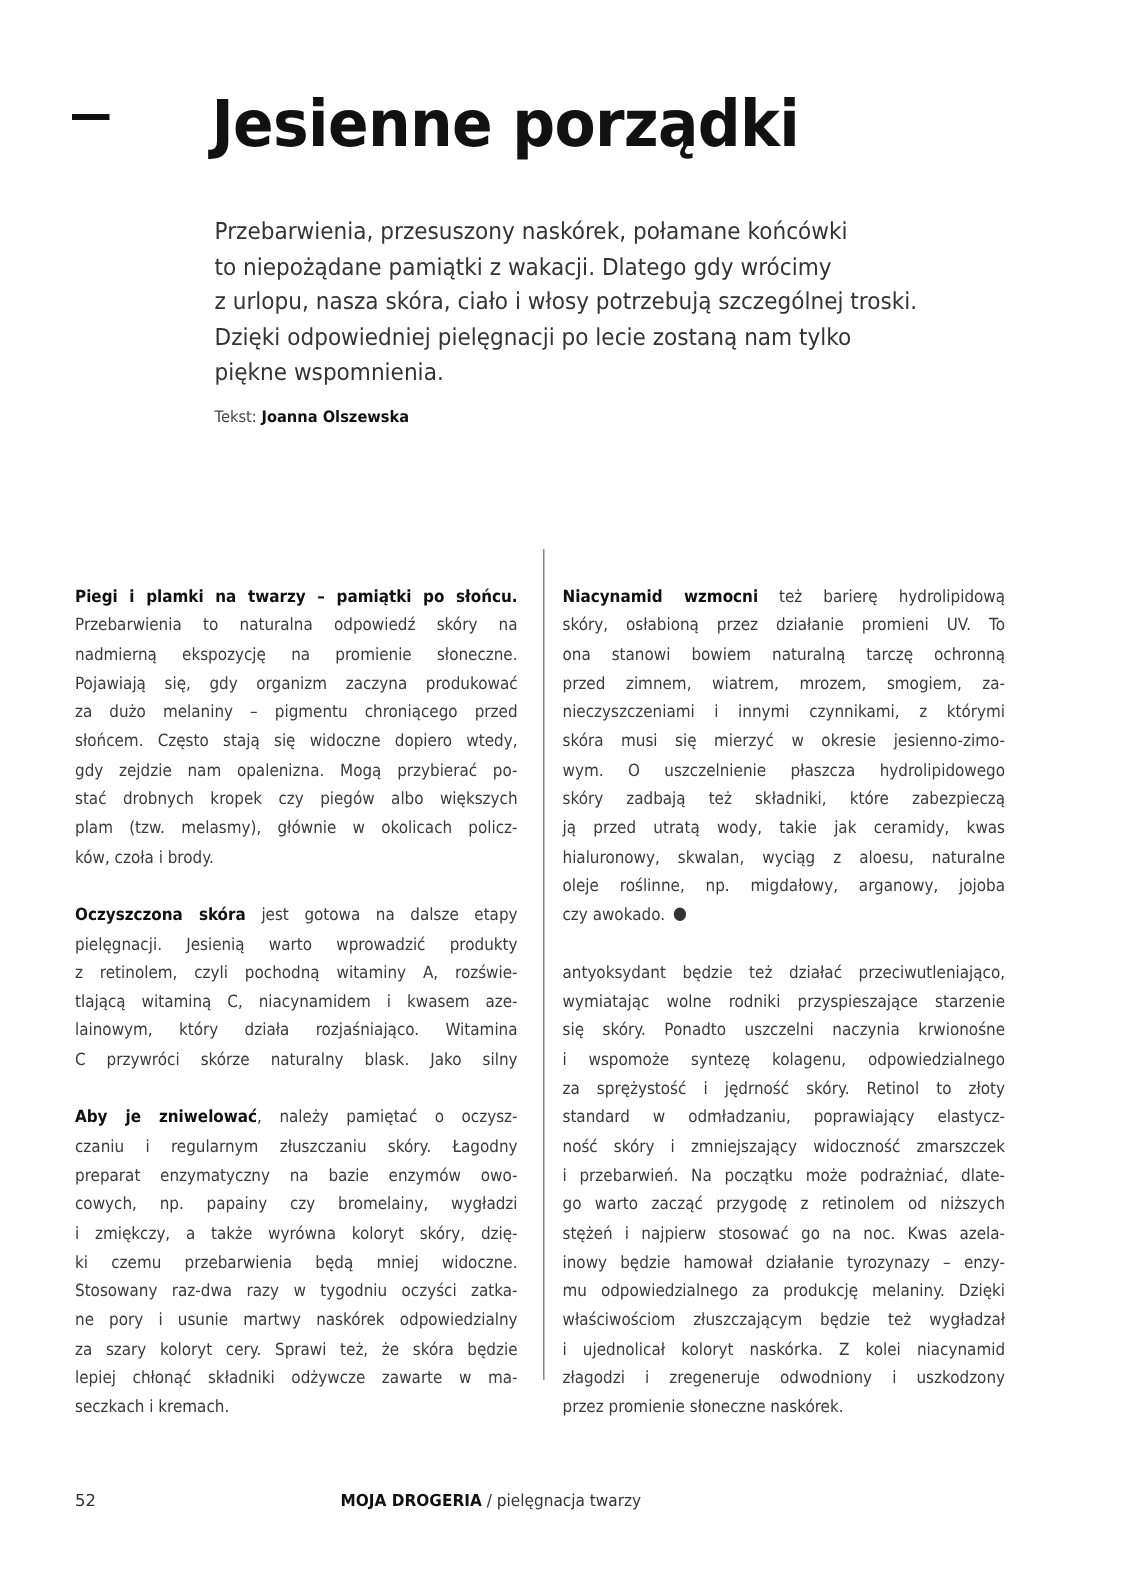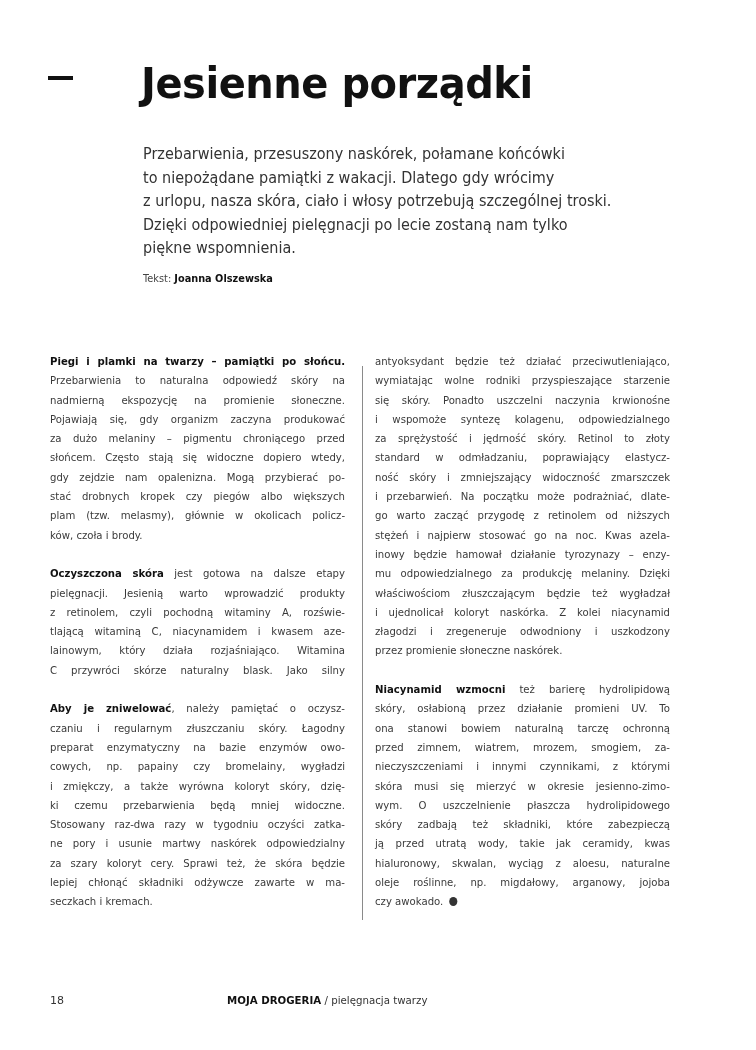--- a/index.html
+++ b/index.html
@@ -27,21 +27,21 @@
   }
   .lead span { display: block; white-space: nowrap; }
   .byline {
     position: absolute; left: 143px; top: 272px;
     font-size: 10.5px; color: #444444;
     transform: scaleX(0.93); transform-origin: left top;
   }
   .byline b { color: #111111; }
 
   .col {
-    position: absolute; top: 352px; width: 295px;
+    position: absolute; top: 388px; width: 295px;
     font-family: "DejaVu Sans", sans-serif;
     font-size: 11.2px; line-height: 19.3px; color: #3a3a3a;
   }
   .col.left { left: 50px; }
   .col.right { left: 375px; width: 298px; }
   .col .line { display: block; white-space: nowrap; text-align: justify; text-align-last: justify; transform: scaleX(0.905); transform-origin: left top; width: 326px; }
   .col .line.last { text-align-last: left; }
   .col .para { margin-bottom: 19.3px; }
   .col b { color: #111111; }
   .divider {
@@ -111,49 +111,49 @@
     <span class="line">za szary koloryt cery. Sprawi też, że skóra będzie</span>
     <span class="line">lepiej chłonąć składniki odżywcze zawarte w ma-</span>
     <span class="line last">seczkach i kremach.</span>
   </div>
 </div>
 
 <div class="divider"></div>
 
 <div class="col right">
   <div class="para">
+    <span class="line"><b>Niacynamid wzmocni</b><span> też barierę hydrolipidową</span></span>
+    <span class="line">skóry, osłabioną przez działanie promieni UV. To</span>
+    <span class="line">ona stanowi bowiem naturalną tarczę ochronną</span>
+    <span class="line">przed zimnem, wiatrem, mrozem, smogiem, za-</span>
+    <span class="line">nieczyszczeniami i innymi czynnikami, z którymi</span>
+    <span class="line">skóra musi się mierzyć w okresie jesienno-zimo-</span>
+    <span class="line">wym. O uszczelnienie płaszcza hydrolipidowego</span>
+    <span class="line">skóry zadbają też składniki, które zabezpieczą</span>
+    <span class="line">ją przed utratą wody, takie jak ceramidy, kwas</span>
+    <span class="line">hialuronowy, skwalan, wyciąg z aloesu, naturalne</span>
+    <span class="line">oleje roślinne, np. migdałowy, arganowy, jojoba</span>
+    <span class="line last"><span>czy awokado.</span><span class="end-mark"></span></span>
+  </div>
+  <div class="para">
     <span class="line">antyoksydant będzie też działać przeciwutleniająco,</span>
     <span class="line">wymiatając wolne rodniki przyspieszające starzenie</span>
     <span class="line">się skóry. Ponadto uszczelni naczynia krwionośne</span>
     <span class="line">i wspomoże syntezę kolagenu, odpowiedzialnego</span>
     <span class="line">za sprężystość i jędrność skóry. Retinol to złoty</span>
     <span class="line">standard w odmładzaniu, poprawiający elastycz-</span>
     <span class="line">ność skóry i zmniejszający widoczność zmarszczek</span>
     <span class="line">i przebarwień. Na początku może podrażniać, dlate-</span>
     <span class="line">go warto zacząć przygodę z retinolem od niższych</span>
     <span class="line">stężeń i najpierw stosować go na noc. Kwas azela-</span>
     <span class="line">inowy będzie hamował działanie tyrozynazy – enzy-</span>
     <span class="line">mu odpowiedzialnego za produkcję melaniny. Dzięki</span>
     <span class="line">właściwościom złuszczającym będzie też wygładzał</span>
     <span class="line">i ujednolicał koloryt naskórka. Z kolei niacynamid</span>
     <span class="line">złagodzi i zregeneruje odwodniony i uszkodzony</span>
     <span class="line last">przez promienie słoneczne naskórek.</span>
   </div>
-  <div class="para">
-    <span class="line"><b>Niacynamid wzmocni</b><span> też barierę hydrolipidową</span></span>
-    <span class="line">skóry, osłabioną przez działanie promieni UV. To</span>
-    <span class="line">ona stanowi bowiem naturalną tarczę ochronną</span>
-    <span class="line">przed zimnem, wiatrem, mrozem, smogiem, za-</span>
-    <span class="line">nieczyszczeniami i innymi czynnikami, z którymi</span>
-    <span class="line">skóra musi się mierzyć w okresie jesienno-zimo-</span>
-    <span class="line">wym. O uszczelnienie płaszcza hydrolipidowego</span>
-    <span class="line">skóry zadbają też składniki, które zabezpieczą</span>
-    <span class="line">ją przed utratą wody, takie jak ceramidy, kwas</span>
-    <span class="line">hialuronowy, skwalan, wyciąg z aloesu, naturalne</span>
-    <span class="line">oleje roślinne, np. migdałowy, arganowy, jojoba</span>
-    <span class="line last"><span>czy awokado.</span><span class="end-mark"></span></span>
-  </div>
 </div>
 
-<div class="footer page">18</div>
+<div class="footer page">52</div>
 <div class="footer brand">
   <b>MOJA DROGERIA</b><span> / </span><span>pielęgnacja twarzy</span>
 </div>
 
 </body></html>

